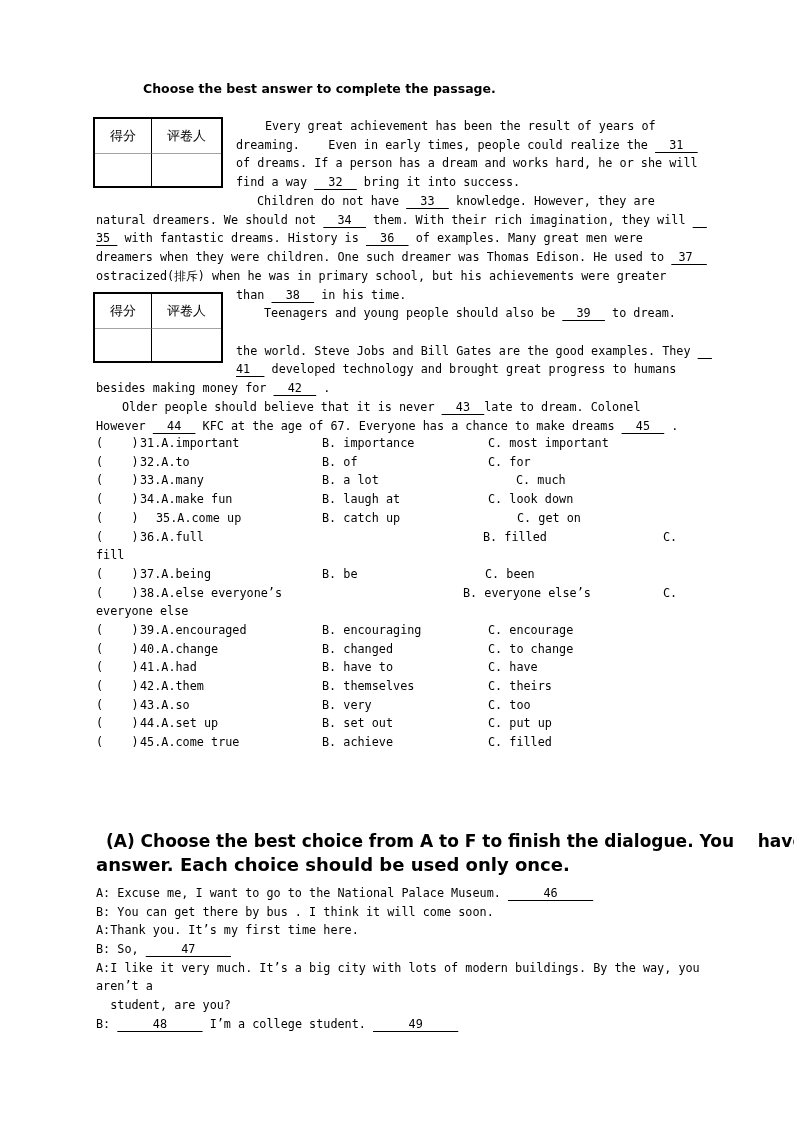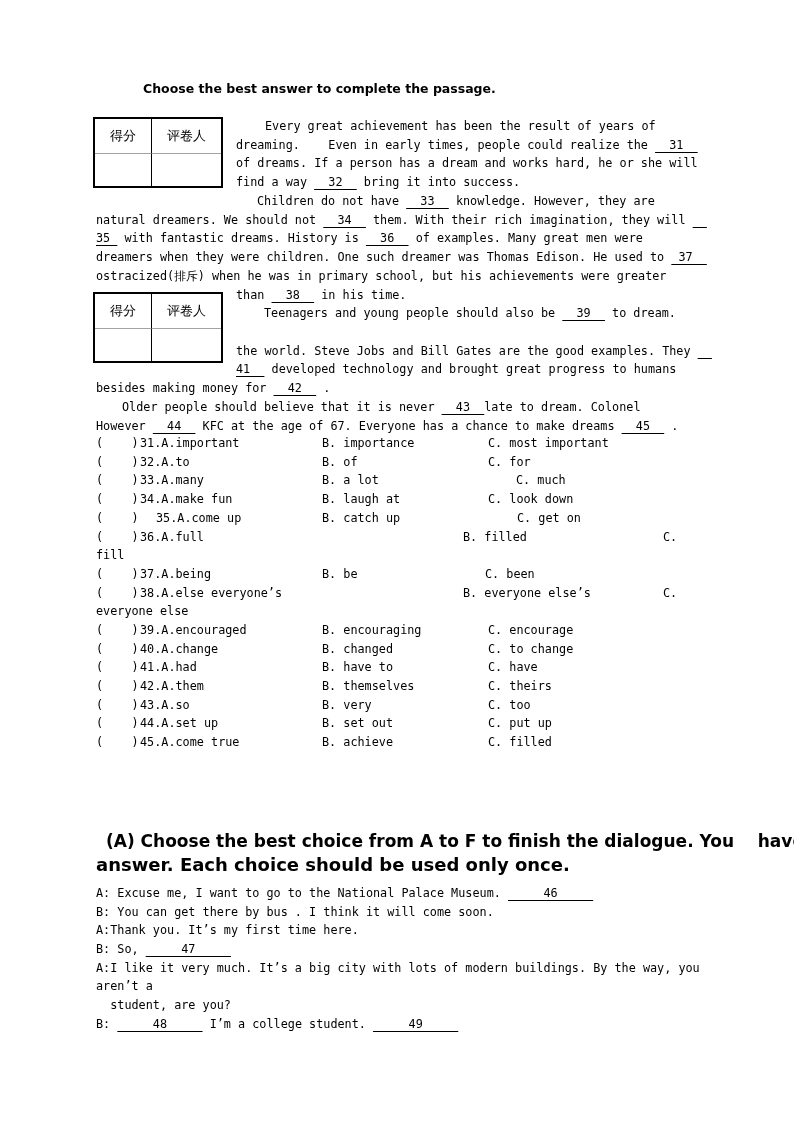--- a/index.html
+++ b/index.html
@@ -92,21 +92,21 @@
     </div>
     <div class="orow" style="top: 509px;">
       <span style="left: 96px;">(    )</span>
       <span style="left: 140px; margin-left: 16px;">35.A.come up</span>
       <span style="left: 322px;">B. catch up</span>
       <span style="left: 517px;">C. get on</span>
     </div>
     <div class="orow" style="top: 528px;">
       <span style="left: 96px;">(    )</span>
       <span style="left: 140px;">36.A.full</span>
-      <span style="left: 463px;">B. filled</span>
+      <span style="left: 483px;">B. filled</span>
       <span style="left: 663px;">C.</span>
     </div>
     <div class="orow" style="top: 565px;">
       <span style="left: 96px;">(    )</span>
       <span style="left: 140px;">37.A.being</span>
       <span style="left: 322px;">B. be</span>
       <span style="left: 485px;">C. been</span>
     </div>
     <div class="orow" style="top: 584px;">
       <span style="left: 96px;">(    )</span>

